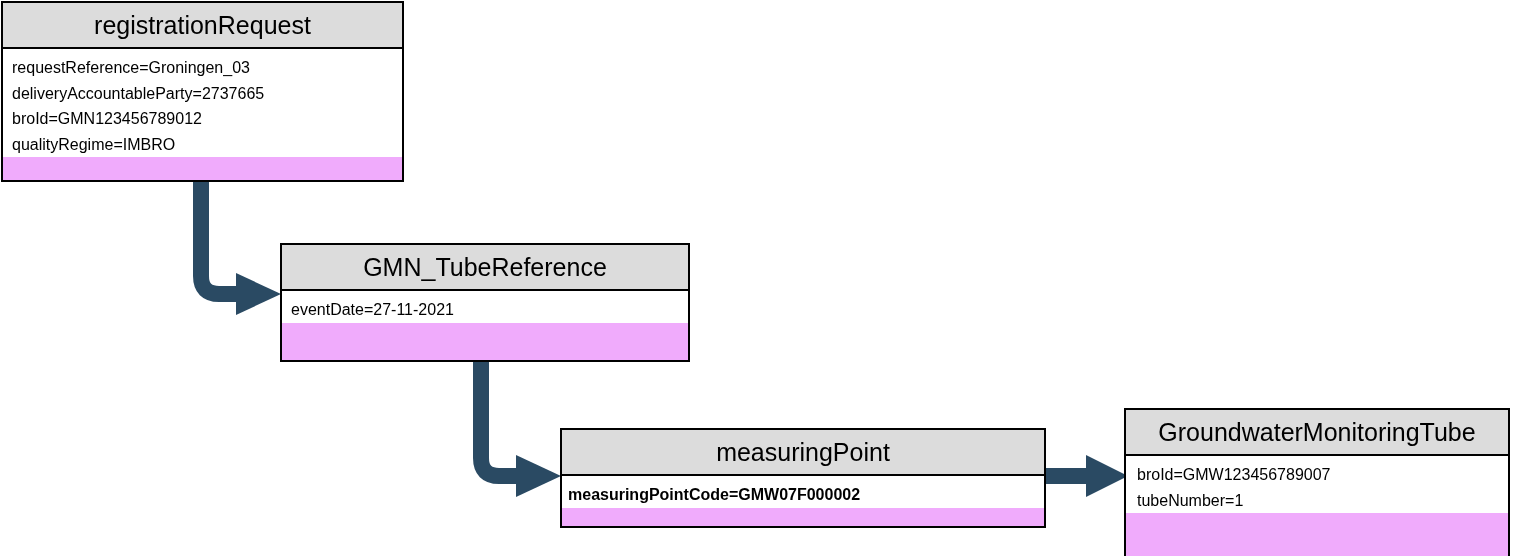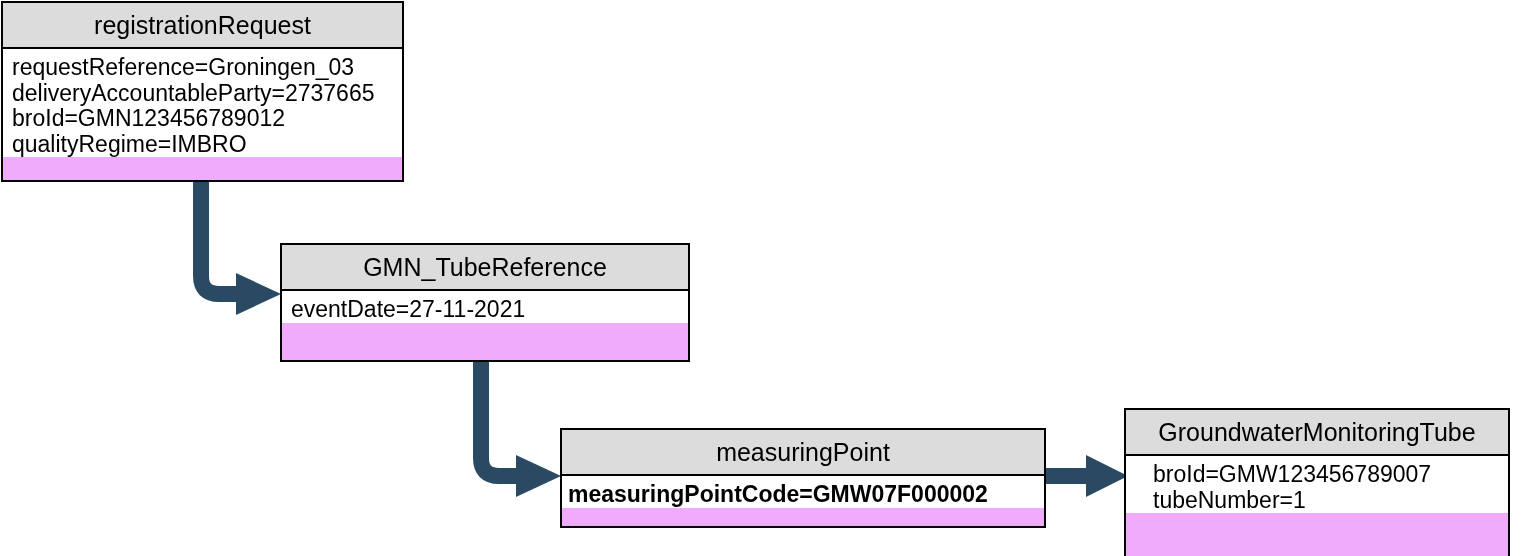--- a/index.html
+++ b/index.html
@@ -36,21 +36,21 @@
     white-space: nowrap;
     overflow: hidden;
   }
   .uml-body {
     box-sizing: border-box;
     padding: 6px 0 0 9px;
     background: #ffffff;
   }
   .uml-attr {
     color: #000000;
-    font-size: 23px;
+    font-size: 16px;
     line-height: 25.5px;
     white-space: nowrap;
     overflow: hidden;
   }
   
   .connector {
     position: absolute;
     pointer-events: none;
   }
   .connector svg {
@@ -103,19 +103,19 @@
 
   <div class="uml-box" style="left:560px; top:428px; width:486px; height:100px;">
     <div class="uml-header">measuringPoint</div>
     <div class="uml-body" style="padding-left:6px;font-weight:bold;">
       <div class="uml-attr">measuringPointCode=GMW07F000002</div>
     </div>
   </div>
 
   <div class="uml-box" style="left:1124px; top:408px; width:386px; height:150px;">
     <div class="uml-header">GroundwaterMonitoringTube</div>
-    <div class="uml-body" style="padding-left:27px;">
+    <div class="uml-body" style="padding-left:11px;">
       <div class="uml-attr">broId=GMW123456789007</div>
       <div class="uml-attr">tubeNumber=1</div>
     </div>
   </div>
 
 </div>
 
 </body></html>

